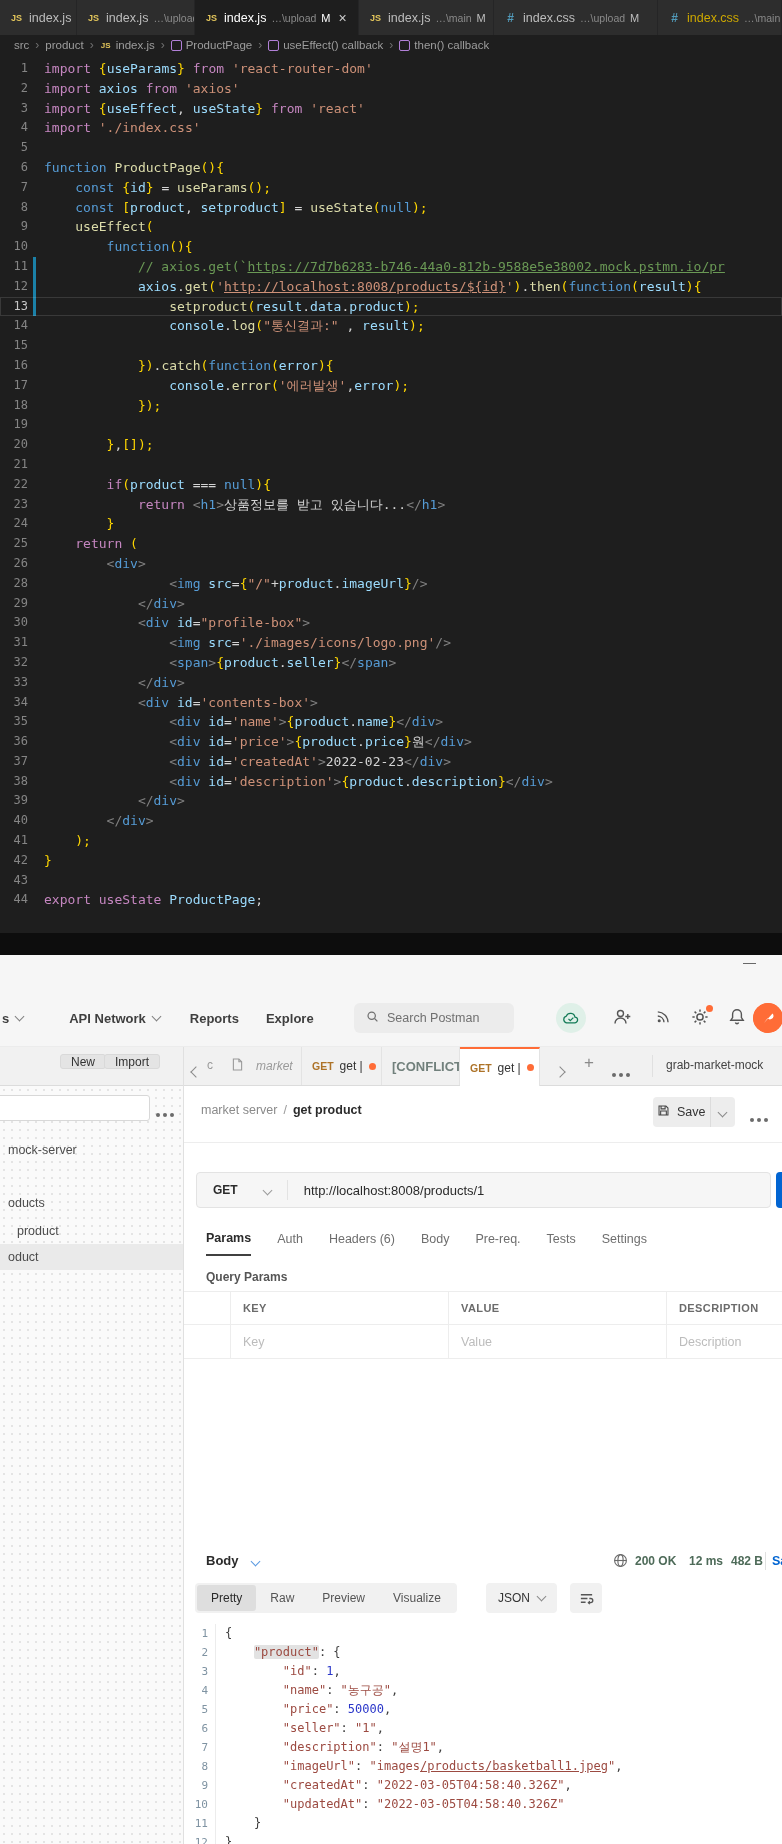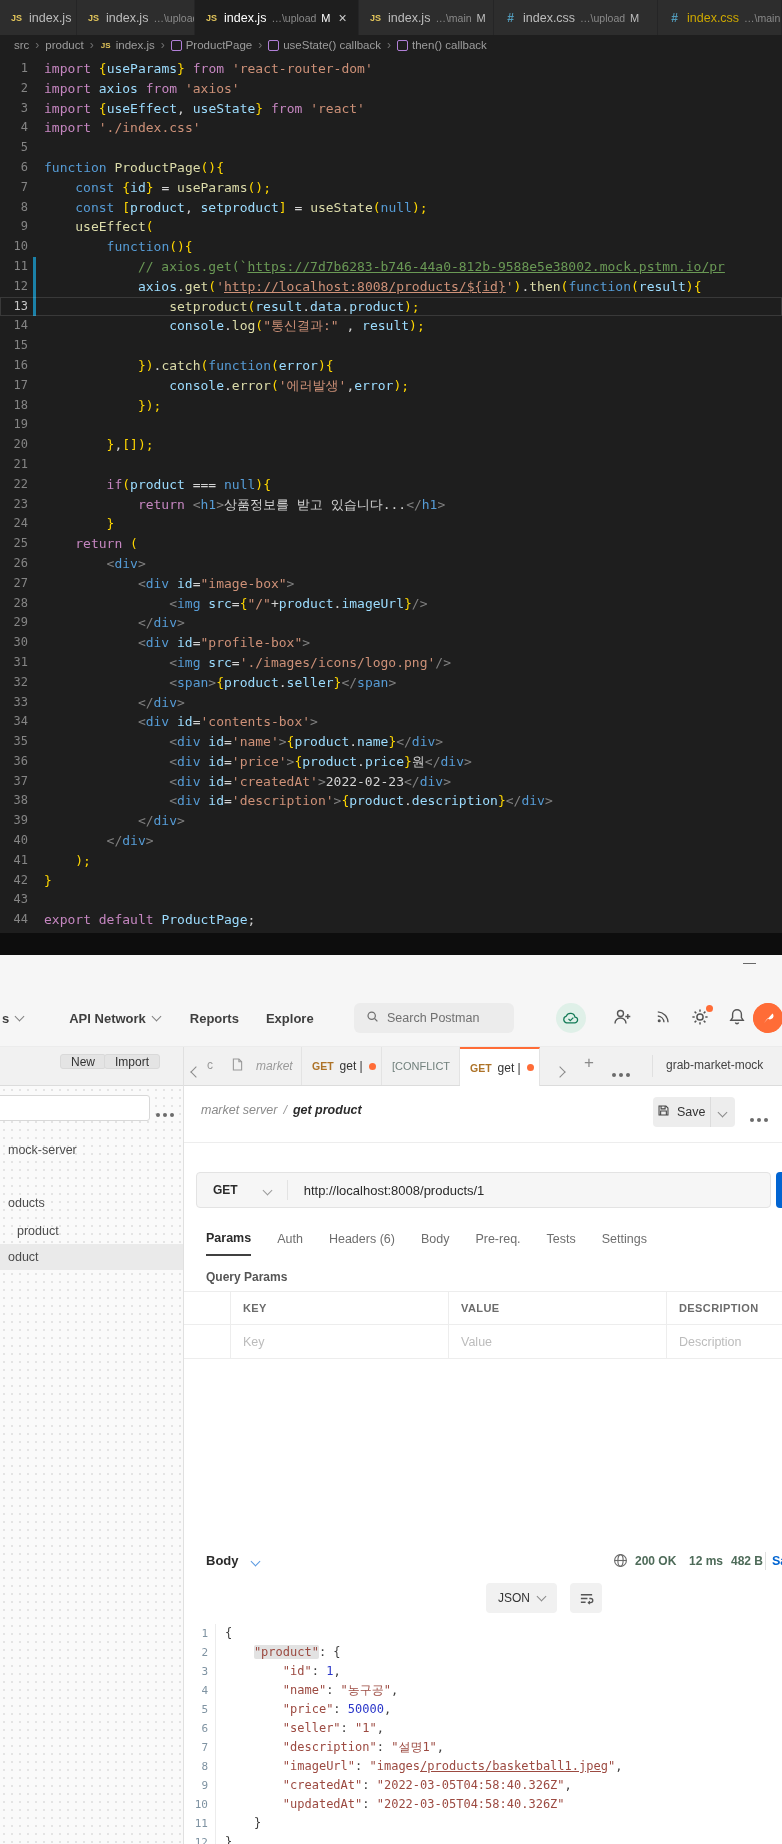--- a/index.html
+++ b/index.html
@@ -75,39 +75,39 @@
   #pm-doctabs{position:absolute;left:222px;top:0;height:38px;display:flex;}
   .ptab{display:flex;align-items:center;gap:6px;padding:0 10px;border-right:1px solid #e3e3e3;font-size:12px;color:#333;
         height:100%;box-sizing:border-box;white-space:nowrap;overflow:hidden;cursor:pointer;}
   #pm-doctabs .ptab:nth-child(1){width:80px;gap:13px;}
   #pm-doctabs .ptab:nth-child(2){width:80px;}
   #pm-doctabs .ptab:nth-child(3){width:78px;}
   #pm-doctabs .ptab:nth-child(4){width:80px;}
   .ptab .meth{font-size:10.5px;font-weight:700;color:#ad7328;}
   .ptab .dot{width:7px;height:7px;border-radius:50%;background:#ff6c37;flex:none;}
   .ptab.muted{color:#9a9a9a;font-style:italic;}
-  .ptab.conflict{color:#71807c;font-size:11px;}
+  .ptab.conflict{color:#71807c;font-size:13px;font-weight:bold;}
   .ptab.active{background:#fff;border-top:2px solid #ff6c37;position:relative;z-index:9;height:39px;}
   #strip-right{position:absolute;left:556px;top:15px;cursor:pointer;}
   #strip-plus{position:absolute;left:584px;top:6px;font-size:17px;color:#8a8a8a;cursor:pointer;}
   #strip-dots{position:absolute;left:612px;top:16px;cursor:pointer;}
   #strip-div{position:absolute;left:652px;top:8px;width:1px;height:22px;background:#e0e0e0;}
   #env-name{position:absolute;left:666px;top:11px;font-size:12px;color:#444;white-space:nowrap;}
 
   #pm-sidebar{position:absolute;top:131px;left:0;width:183px;bottom:0;background:#fafafa;
               background-image:radial-gradient(#e4e4e4 .8px,transparent .9px);background-size:8px 8px;}
   #sb-search{position:absolute;left:-8px;top:9px;width:158px;height:26px;border:1px solid #d8d8d8;border-radius:3px;background:#fff;box-sizing:border-box;}
   #sb-dots{position:absolute;left:156px;top:17px;cursor:pointer;}
   .sitem{position:absolute;left:0;right:0;height:26px;display:flex;align-items:center;font-size:12.5px;color:#4c4c4c;
          padding-left:8px;box-sizing:border-box;white-space:nowrap;cursor:pointer;}
   .sitem.ind1{padding-left:17px;}
   .sitem.sel{background:#eaeaea;}
 
   #pm-main{position:absolute;left:184px;top:131px;right:0;bottom:0;background:#fff;}
-  .reqcrumb{position:absolute;left:17px;top:17px;font-size:12.5px;color:#8a8a8a;font-style:italic;}
+  .reqcrumb{position:absolute;left:17px;top:17px;font-size:12.5px;color:#8a8a8a;}
   .reqcrumb .rsep{margin:0 6px;color:#9a9a9a;}
   .reqcrumb .rname{color:#2b2b2b;font-weight:700;}
   #save-btn{position:absolute;left:469px;top:11px;height:30px;background:#ededed;border-radius:4px;display:flex;align-items:center;
             font-size:12.5px;color:#333;cursor:pointer;}
   #save-btn .sv-main{display:flex;gap:7px;padding:0 4px;align-items:center;}
   #save-btn .sv-div{width:1px;height:30px;background:#dcdcdc;}
   #save-btn .sv-chev{width:24px;display:flex;justify-content:center;align-items:center;height:100%;}
   #req-dots{position:absolute;left:566px;top:22px;cursor:pointer;}
   .mainhr{position:absolute;left:0;right:0;top:56px;height:1px;background:#ededed;}
   #urlbar{position:absolute;left:12px;top:86px;width:575px;height:36px;background:#f6f6f6;border:1px solid #e3e3e3;border-radius:4px;
@@ -214,21 +214,21 @@
           <span>index.js</span>
         </span>
         <span class="bsep">›</span>
         <span class="crumb">
           <span class="symicon"></span>
           <span>ProductPage</span>
         </span>
         <span class="bsep">›</span>
         <span class="crumb">
           <span class="symicon"></span>
-          <span>useState() callback</span>
+          <span>useEffect() callback</span>
         </span>
         <span class="bsep">›</span>
         <span class="crumb">
           <span class="symicon"></span>
           <span>then() callback</span>
         </span>
       </div>
     <div id="vcode">
         <div class="cl"><span class="ln">1</span><span class="ct"><span class="tk-k">import </span><span class="tk-g">{</span><span class="tk-v">useParams</span><span class="tk-g">}</span><span class="tk-w"> </span><span class="tk-k">from</span><span class="tk-w"> </span><span class="tk-s">'react-router-dom'</span></span></div>
         <div class="cl"><span class="ln">2</span><span class="ct"><span class="tk-k">import </span><span class="tk-v">axios</span><span class="tk-w"> </span><span class="tk-k">from</span><span class="tk-w"> </span><span class="tk-s">'axios'</span></span></div>
@@ -249,38 +249,37 @@
         <div class="cl"><span class="ln">17</span><span class="ct"><span class="ind"></span><span class="ind gd"></span><span class="ind gd"></span><span class="ind gd"></span><span class="tk-v">console</span><span class="tk-w">.</span><span class="tk-f">error</span><span class="tk-g">(</span><span class="tk-s">'에러발생'</span><span class="tk-w">,</span><span class="tk-v">error</span><span class="tk-g">);</span></span></div>
         <div class="cl"><span class="ln">18</span><span class="ct"><span class="ind"></span><span class="ind gd"></span><span class="ind gd"></span><span class="tk-g">});</span></span></div>
         <div class="cl"><span class="ln">19</span><span class="ct"></span></div>
         <div class="cl"><span class="ln">20</span><span class="ct"><span class="ind"></span><span class="ind gd"></span><span class="tk-g">}</span><span class="tk-w">,</span><span class="tk-g">[]);</span></span></div>
         <div class="cl"><span class="ln">21</span><span class="ct"></span></div>
         <div class="cl"><span class="ln">22</span><span class="ct"><span class="ind"></span><span class="ind gd"></span><span class="tk-k">if</span><span class="tk-g">(</span><span class="tk-v">product</span><span class="tk-w"> === </span><span class="tk-b">null</span><span class="tk-g">){</span></span></div>
         <div class="cl"><span class="ln">23</span><span class="ct"><span class="ind"></span><span class="ind gd"></span><span class="ind gd"></span><span class="tk-k">return </span><span class="tk-x">&lt;</span><span class="tk-t">h1</span><span class="tk-x">&gt;</span><span class="tk-w">상품정보를 받고 있습니다...</span><span class="tk-x">&lt;/</span><span class="tk-t">h1</span><span class="tk-x">&gt;</span></span></div>
         <div class="cl"><span class="ln">24</span><span class="ct"><span class="ind"></span><span class="ind gd"></span><span class="tk-g">}</span></span></div>
         <div class="cl"><span class="ln">25</span><span class="ct"><span class="ind"></span><span class="tk-k">return</span><span class="tk-w"> </span><span class="tk-g">(</span></span></div>
         <div class="cl"><span class="ln">26</span><span class="ct"><span class="ind"></span><span class="ind gd"></span><span class="tk-x">&lt;</span><span class="tk-t">div</span><span class="tk-x">&gt;</span></span></div>
-        <div class="cl"><span class="ln">27</span><span class="ct"><span class="ind"></span><span class="ind gd"></span><span class="ind gd"></span><span class="tk-x">&lt;</span><span class="tk-t">div</span><span class="tk-w"> </span><span class="tk-a">id</span><span class="tk-w">=</span><span class="tk-s">"image-box"</span><span class="tk-x">&gt;</span></span></div>
         <div class="cl"><span class="ln">28</span><span class="ct"><span class="ind"></span><span class="ind gd"></span><span class="ind gd"></span><span class="ind gd"></span><span class="tk-x">&lt;</span><span class="tk-t">img</span><span class="tk-w"> </span><span class="tk-a">src</span><span class="tk-w">=</span><span class="tk-g">{</span><span class="tk-s">"/"</span><span class="tk-w">+</span><span class="tk-v">product</span><span class="tk-w">.</span><span class="tk-v">imageUrl</span><span class="tk-g">}</span><span class="tk-x">/&gt;</span></span></div>
         <div class="cl"><span class="ln">29</span><span class="ct"><span class="ind"></span><span class="ind gd"></span><span class="ind gd"></span><span class="tk-x">&lt;/</span><span class="tk-t">div</span><span class="tk-x">&gt;</span></span></div>
         <div class="cl"><span class="ln">30</span><span class="ct"><span class="ind"></span><span class="ind gd"></span><span class="ind gd"></span><span class="tk-x">&lt;</span><span class="tk-t">div</span><span class="tk-w"> </span><span class="tk-a">id</span><span class="tk-w">=</span><span class="tk-s">"profile-box"</span><span class="tk-x">&gt;</span></span></div>
         <div class="cl"><span class="ln">31</span><span class="ct"><span class="ind"></span><span class="ind gd"></span><span class="ind gd"></span><span class="ind gd"></span><span class="tk-x">&lt;</span><span class="tk-t">img</span><span class="tk-w"> </span><span class="tk-a">src</span><span class="tk-w">=</span><span class="tk-s">'./images/icons/logo.png'</span><span class="tk-x">/&gt;</span></span></div>
         <div class="cl"><span class="ln">32</span><span class="ct"><span class="ind"></span><span class="ind gd"></span><span class="ind gd"></span><span class="ind gd"></span><span class="tk-x">&lt;</span><span class="tk-t">span</span><span class="tk-x">&gt;</span><span class="tk-g">{</span><span class="tk-v">product</span><span class="tk-w">.</span><span class="tk-v">seller</span><span class="tk-g">}</span><span class="tk-x">&lt;/</span><span class="tk-t">span</span><span class="tk-x">&gt;</span></span></div>
         <div class="cl"><span class="ln">33</span><span class="ct"><span class="ind"></span><span class="ind gd"></span><span class="ind gd"></span><span class="tk-x">&lt;/</span><span class="tk-t">div</span><span class="tk-x">&gt;</span></span></div>
         <div class="cl"><span class="ln">34</span><span class="ct"><span class="ind"></span><span class="ind gd"></span><span class="ind gd"></span><span class="tk-x">&lt;</span><span class="tk-t">div</span><span class="tk-w"> </span><span class="tk-a">id</span><span class="tk-w">=</span><span class="tk-s">'contents-box'</span><span class="tk-x">&gt;</span></span></div>
         <div class="cl"><span class="ln">35</span><span class="ct"><span class="ind"></span><span class="ind gd"></span><span class="ind gd"></span><span class="ind gd"></span><span class="tk-x">&lt;</span><span class="tk-t">div</span><span class="tk-w"> </span><span class="tk-a">id</span><span class="tk-w">=</span><span class="tk-s">'name'</span><span class="tk-x">&gt;</span><span class="tk-g">{</span><span class="tk-v">product</span><span class="tk-w">.</span><span class="tk-v">name</span><span class="tk-g">}</span><span class="tk-x">&lt;/</span><span class="tk-t">div</span><span class="tk-x">&gt;</span></span></div>
         <div class="cl"><span class="ln">36</span><span class="ct"><span class="ind"></span><span class="ind gd"></span><span class="ind gd"></span><span class="ind gd"></span><span class="tk-x">&lt;</span><span class="tk-t">div</span><span class="tk-w"> </span><span class="tk-a">id</span><span class="tk-w">=</span><span class="tk-s">'price'</span><span class="tk-x">&gt;</span><span class="tk-g">{</span><span class="tk-v">product</span><span class="tk-w">.</span><span class="tk-v">price</span><span class="tk-g">}</span><span class="tk-w">원</span><span class="tk-x">&lt;/</span><span class="tk-t">div</span><span class="tk-x">&gt;</span></span></div>
         <div class="cl"><span class="ln">37</span><span class="ct"><span class="ind"></span><span class="ind gd"></span><span class="ind gd"></span><span class="ind gd"></span><span class="tk-x">&lt;</span><span class="tk-t">div</span><span class="tk-w"> </span><span class="tk-a">id</span><span class="tk-w">=</span><span class="tk-s">'createdAt'</span><span class="tk-x">&gt;</span><span class="tk-w">2022-02-23</span><span class="tk-x">&lt;/</span><span class="tk-t">div</span><span class="tk-x">&gt;</span></span></div>
         <div class="cl"><span class="ln">38</span><span class="ct"><span class="ind"></span><span class="ind gd"></span><span class="ind gd"></span><span class="ind gd"></span><span class="tk-x">&lt;</span><span class="tk-t">div</span><span class="tk-w"> </span><span class="tk-a">id</span><span class="tk-w">=</span><span class="tk-s">'description'</span><span class="tk-x">&gt;</span><span class="tk-g">{</span><span class="tk-v">product</span><span class="tk-w">.</span><span class="tk-v">description</span><span class="tk-g">}</span><span class="tk-x">&lt;/</span><span class="tk-t">div</span><span class="tk-x">&gt;</span></span></div>
         <div class="cl"><span class="ln">39</span><span class="ct"><span class="ind"></span><span class="ind gd"></span><span class="ind gd"></span><span class="tk-x">&lt;/</span><span class="tk-t">div</span><span class="tk-x">&gt;</span></span></div>
         <div class="cl"><span class="ln">40</span><span class="ct"><span class="ind"></span><span class="ind gd"></span><span class="tk-x">&lt;/</span><span class="tk-t">div</span><span class="tk-x">&gt;</span></span></div>
         <div class="cl"><span class="ln">41</span><span class="ct"><span class="ind"></span><span class="tk-g">);</span></span></div>
         <div class="cl"><span class="ln">42</span><span class="ct"><span class="tk-g">}</span></span></div>
         <div class="cl"><span class="ln">43</span><span class="ct"></span></div>
-        <div class="cl"><span class="ln">44</span><span class="ct"><span class="tk-k">export default </span><span class="tk-v">ProductPage</span><span class="tk-w">;</span></span></div>
+        <div class="cl"><span class="ln">44</span><span class="ct"><span class="tk-k">export useState </span><span class="tk-v">ProductPage</span><span class="tk-w">;</span></span></div>
       </div>
     <div class="blackband"></div>
   </section>
 
   <section id="postman">
     <div id="pm-titlebar">
       <span class="minbtn">—</span>
     </div>
 
     <div id="pm-nav">
@@ -463,20 +462,26 @@
             <ellipse cx="8" cy="8" rx="2.8" ry="6.3" fill="none" stroke="#6b6b6b" stroke-width="1.2"></ellipse>
             <path d="M1.7 8 h12.6" stroke="#6b6b6b" stroke-width="1.2"></path>
           </svg>
       </span>
       <span class="rstat" id="r-status">200 OK</span>
       <span class="rstat" id="r-time">12 ms</span>
       <span class="rstat" id="r-size">482 B</span>
       <span id="r-savediv"></span>
       <span id="r-save">Sa</span>
 
+      <div id="fmt-group">
+          <span class="fseg active">Pretty</span>
+          <span class="fseg">Raw</span>
+          <span class="fseg">Preview</span>
+          <span class="fseg">Visualize</span>
+        </div>
       <div id="fmt-json">
         <span>JSON</span>
         <span class="chev" style="margin-left:4px;color:#555"></span>
       </div>
       <div id="fmt-wrap">
         <svg width="15" height="15" viewBox="0 0 16 16">
             <path d="M2 4 h12 M2 8 h7 M2 12 h5" stroke="#555" stroke-width="1.4" fill="none"></path>
             <path d="M11 8 h1.5 a2.2 2.2 0 0 1 0 4.4 h-2" stroke="#555" stroke-width="1.4" fill="none"></path>
             <path d="M11.6 10.8 l-1.6 1.6 1.6 1.6" stroke="#555" stroke-width="1.4" fill="none"></path>
           </svg>

